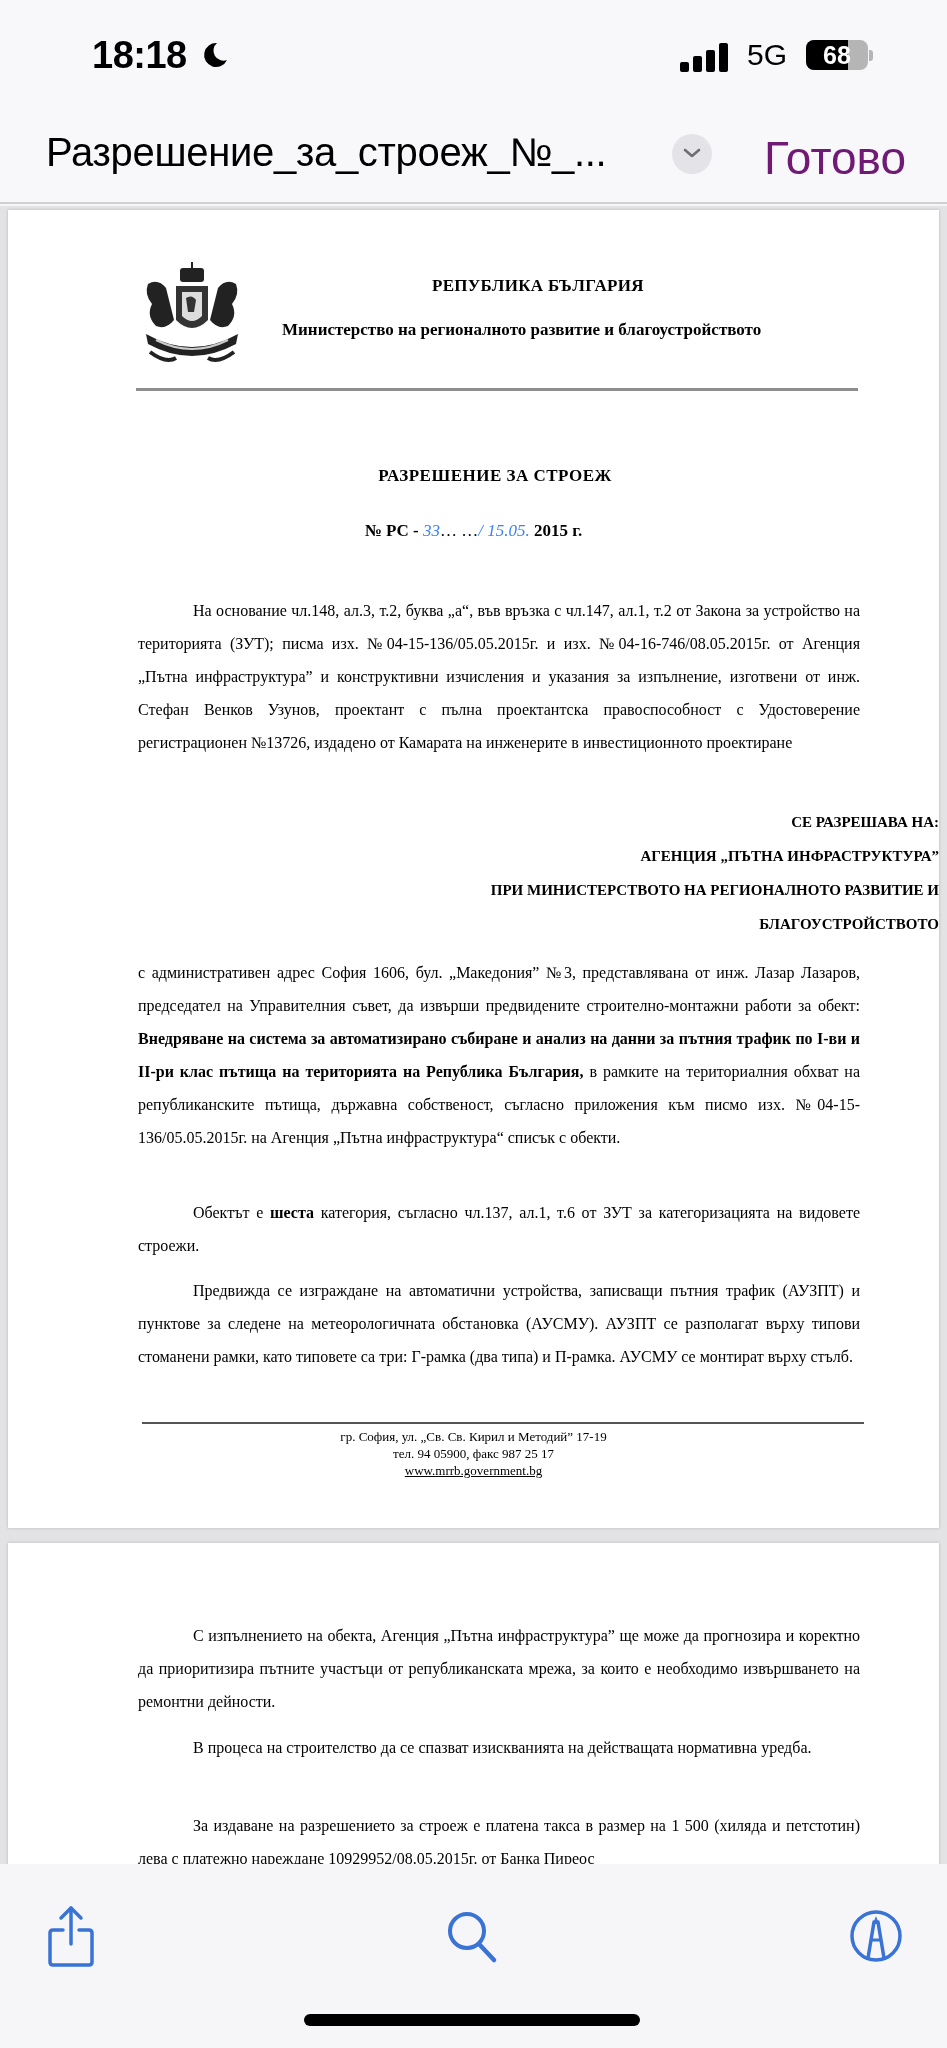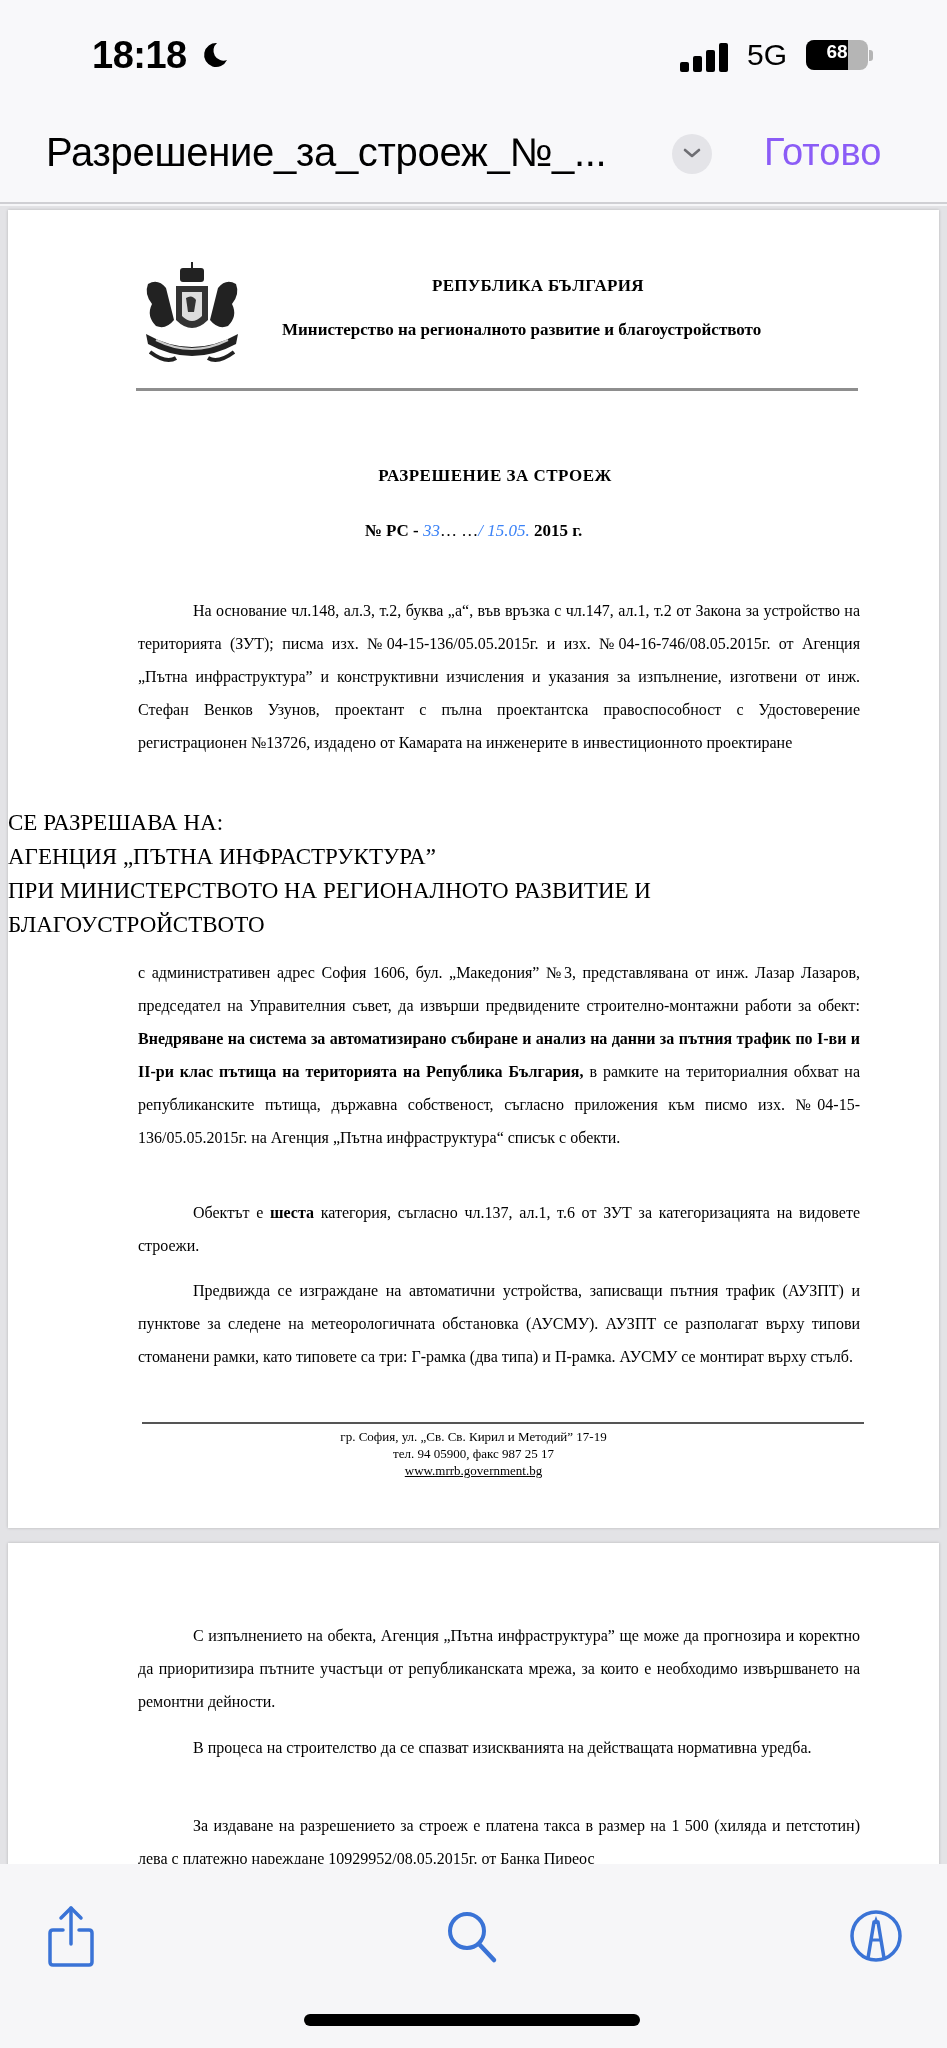--- a/index.html
+++ b/index.html
@@ -8,29 +8,29 @@
 
   
   .status-bar { position: absolute; top: 0; left: 0; width: 947px; height: 110px; background: #f8f8fa; }
   .status-time { position: absolute; left: 92px; top: 34px; font-size: 38px; font-weight: 600; letter-spacing: -0.5px; font-family: "Liberation Sans", sans-serif; }
   .moon { position: absolute; left: 200px; top: 40px; width: 30px; height: 30px; }
   .signal { position: absolute; left: 680px; top: 42px; width: 56px; height: 30px; }
   .signal span { position: absolute; bottom: 0; width: 9px; background: #000; border-radius: 2px; }
   .net { position: absolute; left: 747px; top: 38px; font-size: 30px; font-weight: 500; }
   .battery { position: absolute; left: 806px; top: 40px; width: 62px; height: 30px; border-radius: 8px; background: #b5b5b5; overflow: hidden; }
   .battery .fill { position: absolute; left: 0; top: 0; bottom: 0; width: 68%; background: #000; }
-  .battery .lvl { position: absolute; left: 0; right: 0; top: 1px; text-align: center; color: #fff; font-size: 19px; font-weight: 700; }
+  .battery .lvl { position: absolute; left: 0; right: 0; top: 1px; text-align: center; color: #fff; font-size: 25px; font-weight: 700; }
   .battery-tip { position: absolute; left: 869px; top: 50px; width: 4px; height: 11px; background: #b5b5b5; border-radius: 0 3px 3px 0; }
 
   
   .nav-bar { position: absolute; top: 110px; left: 0; width: 947px; height: 94px; background: #f8f8fa; border-bottom: 2px solid #cfcfd3; }
   .doc-title { position: absolute; left: 46px; top: 20px; font-size: 40px; font-weight: 500; letter-spacing: -0.3px; white-space: nowrap; }
   .chev-btn { position: absolute; left: 672px; top: 24px; width: 40px; height: 40px; border-radius: 50%; background: #e4e4e8; }
   .chev-btn svg { position: absolute; left: 10px; top: 12px; }
-  .done-btn { position: absolute; left: 764px; top: 21px; font-size: 38px; color: #8b5cf6; font-weight: 500; }
+  .done-btn { position: absolute; left: 764px; top: 21px; font-size: 46px; color: #701a75; font-weight: 500; }
 
   
   .viewer { position: absolute; top: 206px; left: 0; width: 947px; height: 1658px; background: #e3e3e6; overflow: hidden; }
   .page { position: absolute; left: 8px; width: 931px; background: #fff; box-shadow: 0 0 3px rgba(0,0,0,0.2); }
   .page1 { top: 4px; height: 1318px; }
   .page2 { top: 1337px; height: 400px; padding-left: 11px; }
 
   .serif { font-family: "Liberation Serif", serif; }
   .crest { position: absolute; left: 128px; top: 50px; width: 112px; height: 112px; }
   .rep-title { position: absolute; left: 424px; top: 66px; font-size: 17px; font-weight: 700; letter-spacing: 0.3px; }
@@ -38,21 +38,21 @@
   .hdr-rule { position: absolute; left: 128px; top: 178px; width: 722px; height: 3px; background: #8e8e8e; }
 
   .permit-title { position: absolute; left: 0; right: 0; top: 256px; text-align: center; font-size: 17px; font-weight: 700; letter-spacing: 0.5px; margin-left: 43px; }
   .permit-num { position: absolute; left: 0; right: 0; top: 311px; text-align: center; font-size: 17px; font-weight: 700; }
   .permit-num .hand { font-family: "Liberation Serif", serif; font-style: italic; font-weight: 400; color: #3b82f6; }
 
   .para { position: absolute; left: 130px; width: 722px; font-size: 16px; line-height: 33px; text-align: justify; font-family: "Liberation Serif", serif; }
   .para .ind { display: inline-block; width: 55px; }
   .para b { font-weight: 700; }
 
-  .grant { position: absolute; left: 0; right: 0; text-align: left; font-size: 23px; font-weight: 400; line-height: 33px; font-family: "Liberation Serif", serif; }
+  .grant { position: absolute; left: 0; right: 0; text-align: right; font-size: 15px; font-weight: 700; line-height: 33px; font-family: "Liberation Serif", serif; }
 
   .foot-rule { position: absolute; left: 134px; top: 1212px; width: 722px; height: 2px; background: #555; }
   .footer { position: absolute; left: 0; right: 0; top: 1218px; text-align: center; font-size: 13px; line-height: 17px; font-family: "Liberation Serif", serif; }
   .footer .link { text-decoration: underline; }
 
   
   .toolbar { position: absolute; top: 1864px; left: 0; width: 947px; height: 184px; background: #f6f6f8; }
   .tb-icon { position: absolute; }
   .home-ind { position: absolute; left: 304px; top: 150px; width: 336px; height: 12px; border-radius: 6px; background: #000; }
 </style>

